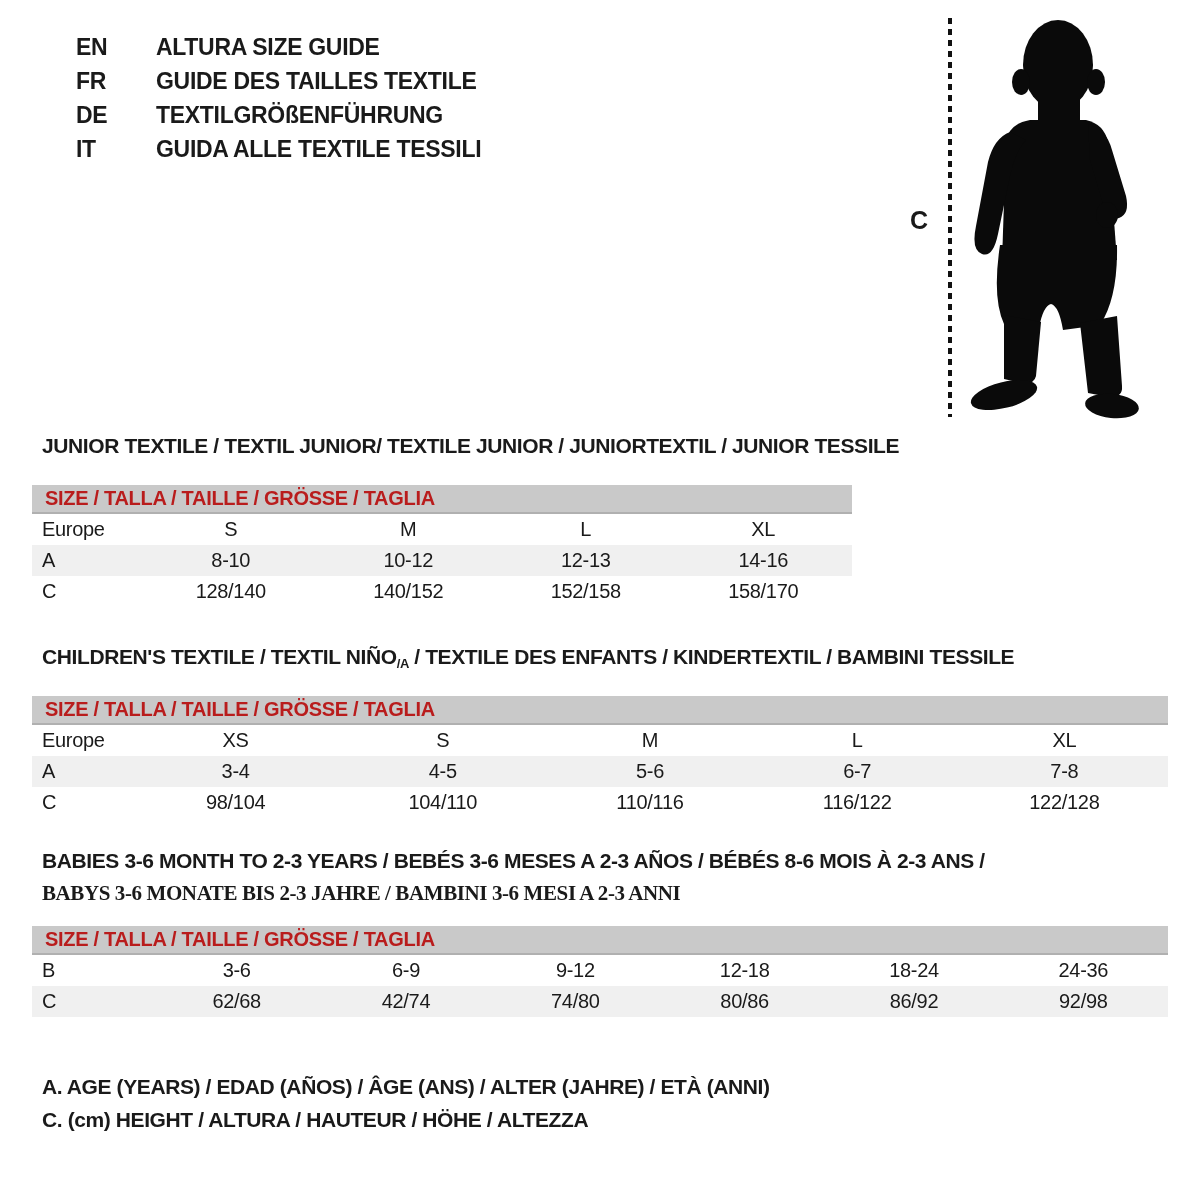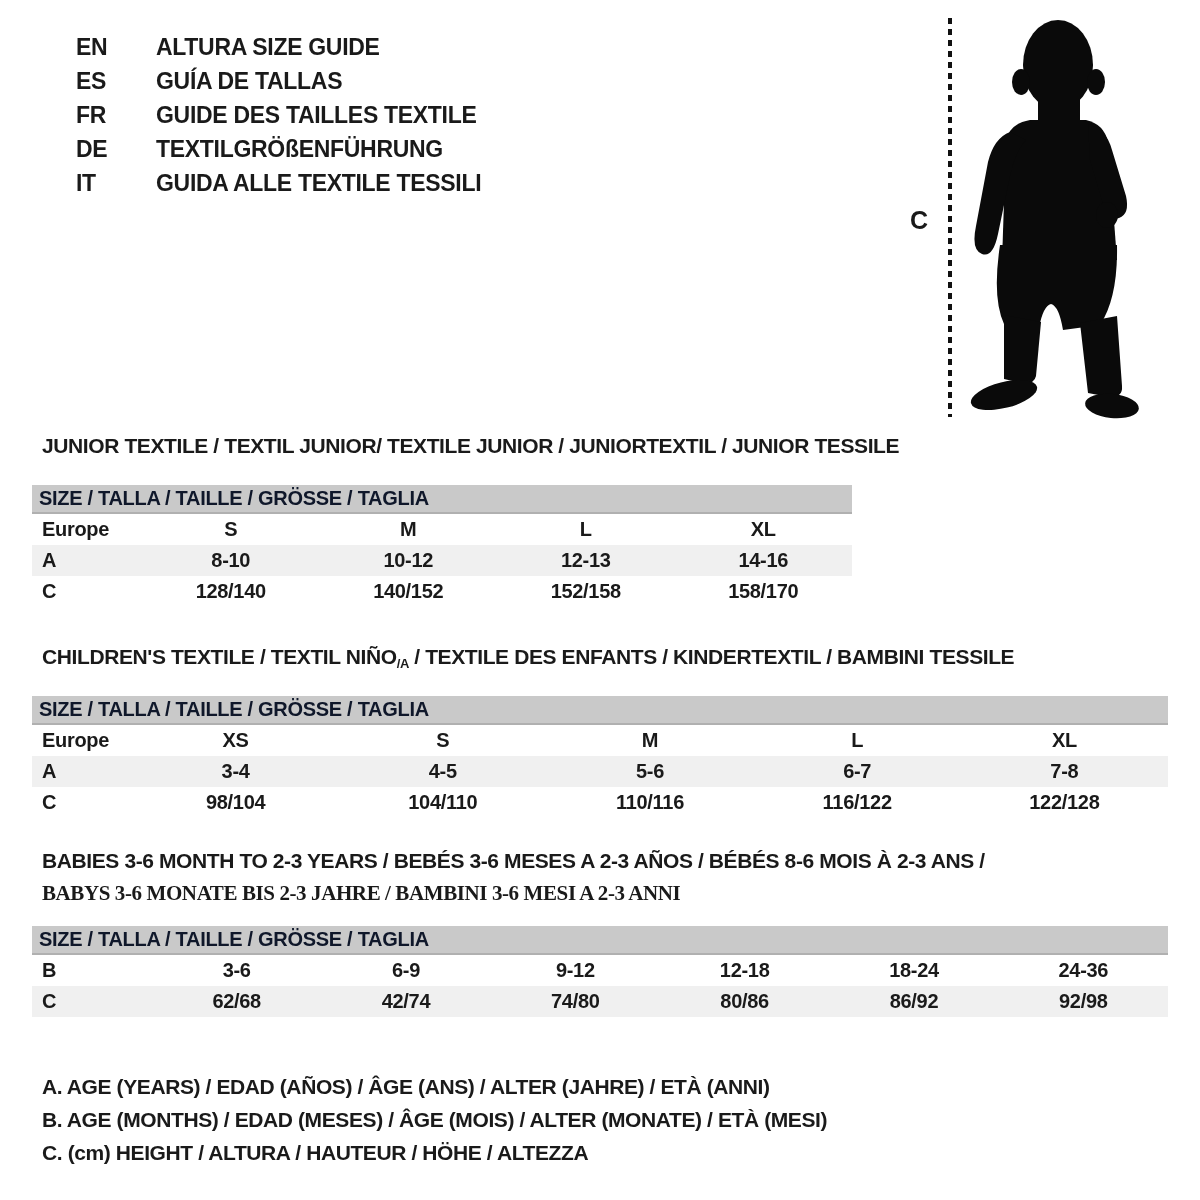--- a/index.html
+++ b/index.html
@@ -15,45 +15,41 @@
   .lang-row{display:flex;line-height:34px;font-size:23px;letter-spacing:-0.3px;}
   .lang-code{width:80px;}
   
   .height-label{left:910px;top:206px;font-size:25px;}
   
   .sec-title{left:42px;font-size:21px;letter-spacing:-0.4px;white-space:nowrap;}
   .sec-title .sub{font-size:13px;vertical-align:-4px;}
   
   .tablewrap{left:32px;}
   .sizebar{
-    height:27px;line-height:27px;background:#c9c9c9;color:#0f172a;
-    border-bottom:2px solid #b0b0b0;padding-left:7px;
+    height:27px;line-height:27px;background:#c9c9c9;color:#b91c1c;
+    border-bottom:2px solid #b0b0b0;padding-left:13px;
     font-size:20px;letter-spacing:-0.3px;
   }
   table{border-collapse:collapse;table-layout:fixed;width:100%;}
   td{
-    height:31px;font-size:20px;font-weight:bold;text-align:center;
+    height:31px;font-size:20px;font-weight:normal;text-align:center;
     letter-spacing:-0.3px;padding:0;white-space:nowrap;overflow:hidden;
   }
   td.lbl{text-align:left;padding-left:10px;}
   tr.shade td{background:#f0f0f0;}
   
   .legend{left:42px;top:1070px;font-size:21px;line-height:33px;letter-spacing:-0.4px;}
 </style>
 </head>
 <body>
 
 <div class="abs lang-block">
   <div class="lang-row">
     <span class="lang-code">EN</span>
     <span class="lang-title">ALTURA SIZE GUIDE</span>
-  </div>
-  <div class="lang-row">
-    <span class="lang-code">ES</span>
-    <span class="lang-title">GUÍA DE TALLAS</span>
   </div>
   <div class="lang-row">
     <span class="lang-code">FR</span>
     <span class="lang-title">GUIDE DES TAILLES TEXTILE</span>
   </div>
   <div class="lang-row">
     <span class="lang-code">DE</span>
     <span class="lang-title">TEXTILGRÖßENFÜHRUNG</span>
   </div>
   <div class="lang-row">
@@ -194,15 +190,14 @@
       <td>80/86</td>
       <td>86/92</td>
       <td>92/98</td>
     </tr>
   </tbody>
     </table>
 </div>
 
 <div class="abs legend">
   <div>A. AGE (YEARS) / EDAD (AÑOS) / ÂGE (ANS) / ALTER (JAHRE) / ETÀ (ANNI)</div>
-  <div>B. AGE (MONTHS) / EDAD (MESES) / ÂGE (MOIS) / ALTER (MONATE) / ETÀ (MESI)</div>
   <div>C. (cm) HEIGHT / ALTURA / HAUTEUR / HÖHE / ALTEZZA</div>
 </div>
 
 </body></html>

